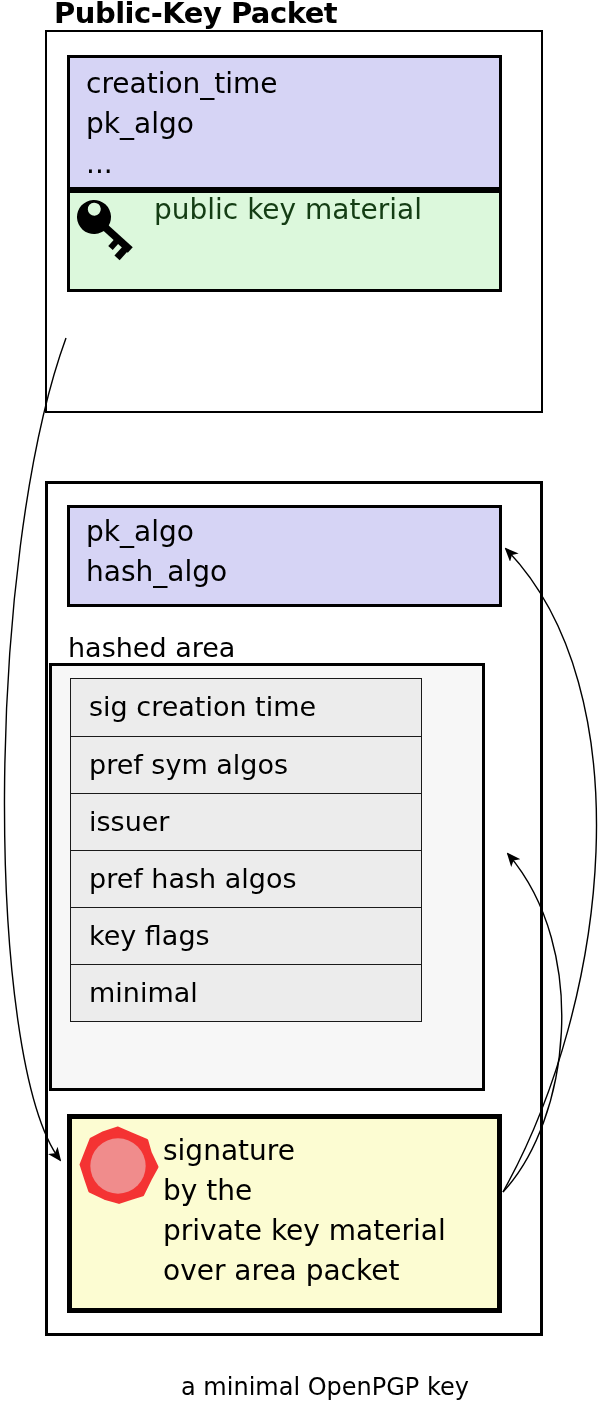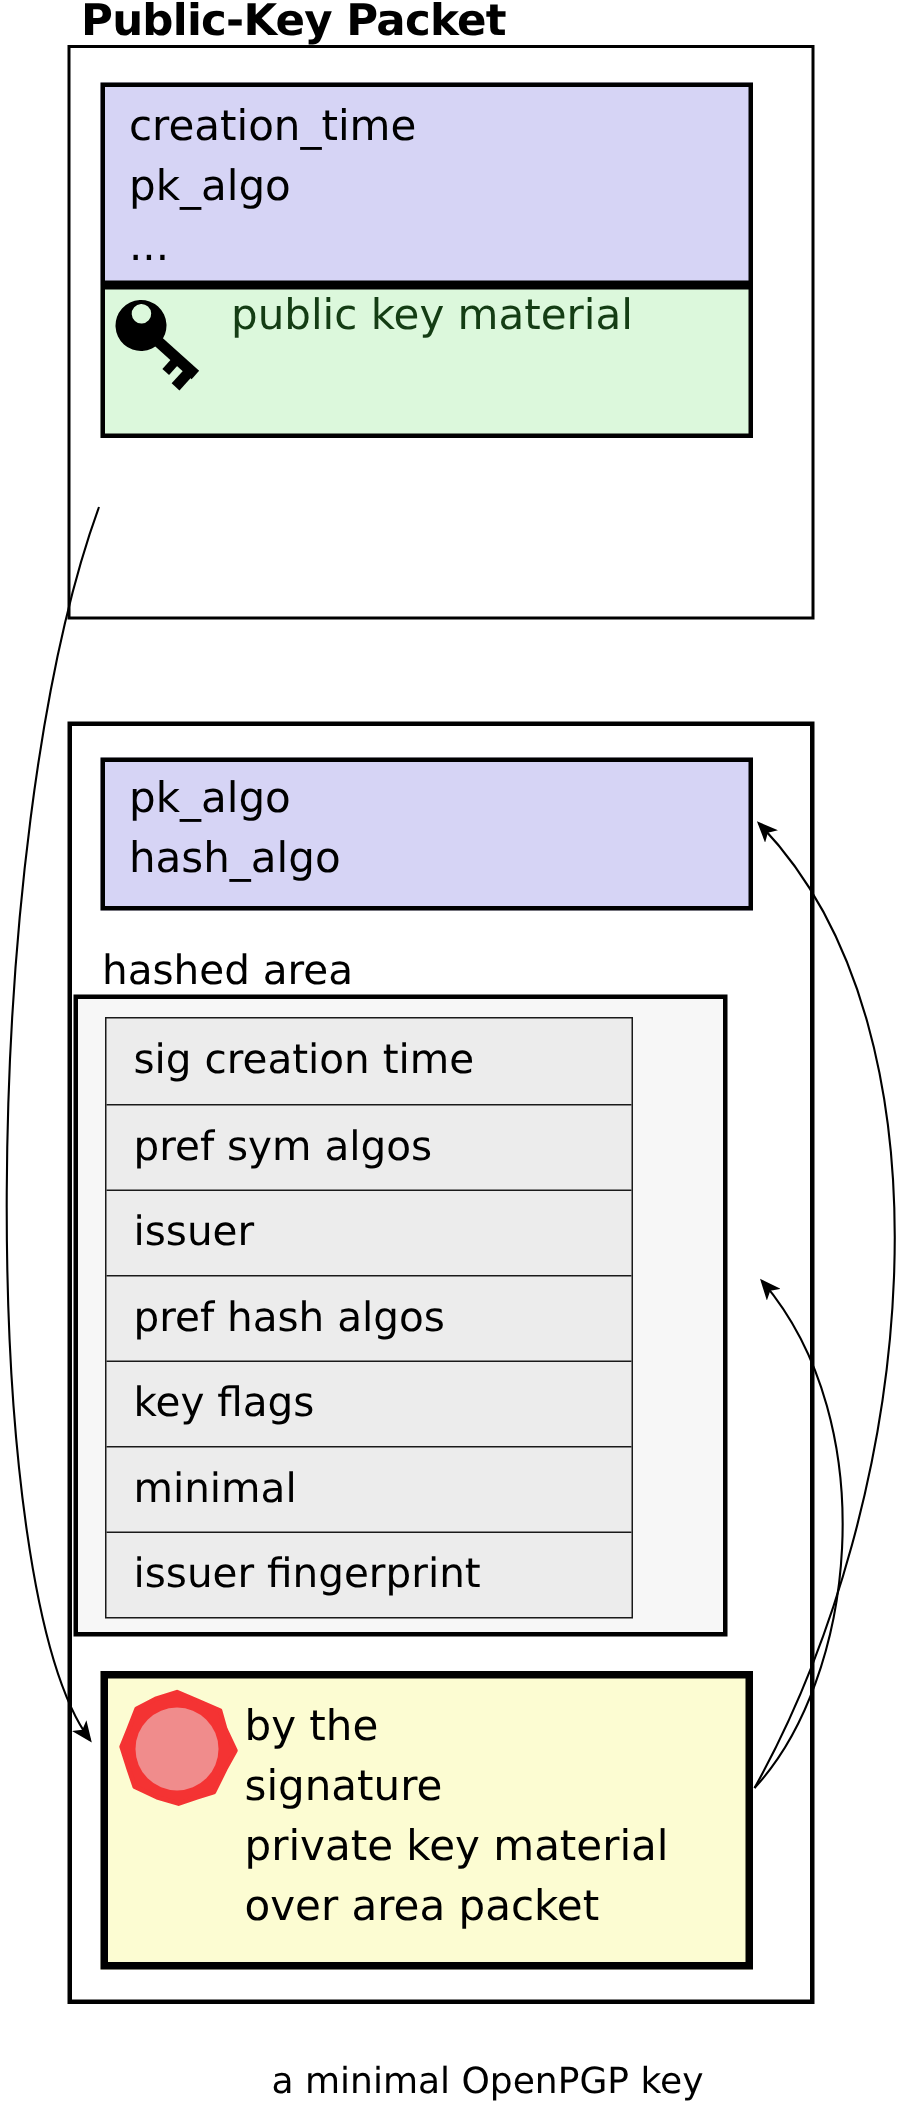--- a/index.html
+++ b/index.html
@@ -98,32 +98,31 @@
     <div class="hashed-label">hashed area</div>
 
     <div class="hashed-box">
       <div class="subpacket-table">
         <div class="subpacket-row">sig creation time</div>
         <div class="subpacket-row">pref sym algos</div>
         <div class="subpacket-row">issuer</div>
         <div class="subpacket-row">pref hash algos</div>
         <div class="subpacket-row">key flags</div>
         <div class="subpacket-row">minimal</div>
-        <div class="subpacket-row">issuer fingerprint</div>
       </div>
     </div>
 
     <div class="yellow-box">
       <svg class="seal-svg" width="82" height="82" viewBox="0 0 80 80">
         <polygon points="78,41 71.4,53 64,68 53,71.4 41,75.5 27,71.4 12.5,64.5 8.6,53 4,38.5 8.6,27 13.8,13.8 26,7.5 40,3 53,8.6 68,15 71.4,27" fill="var(--seal-red,#f43333)" stroke="var(--seal-red,#f43333)" stroke-width="3" stroke-linejoin="round"></polygon>
         <circle cx="40" cy="40" r="27" fill="var(--seal-inner,#f08c8c)"></circle>
       </svg>
       <div class="sig-lines">
+        <div>signature</div>
         <div>by the</div>
-        <div>signature</div>
         <div>private key material</div>
         <div>over area packet</div>
       </div>
     </div>
   </div>
 
   <div class="caption">a minimal OpenPGP key</div>
 
   <svg class="arrow-layer" width="602" height="1406" viewBox="0 0 602 1406">
     <defs>

